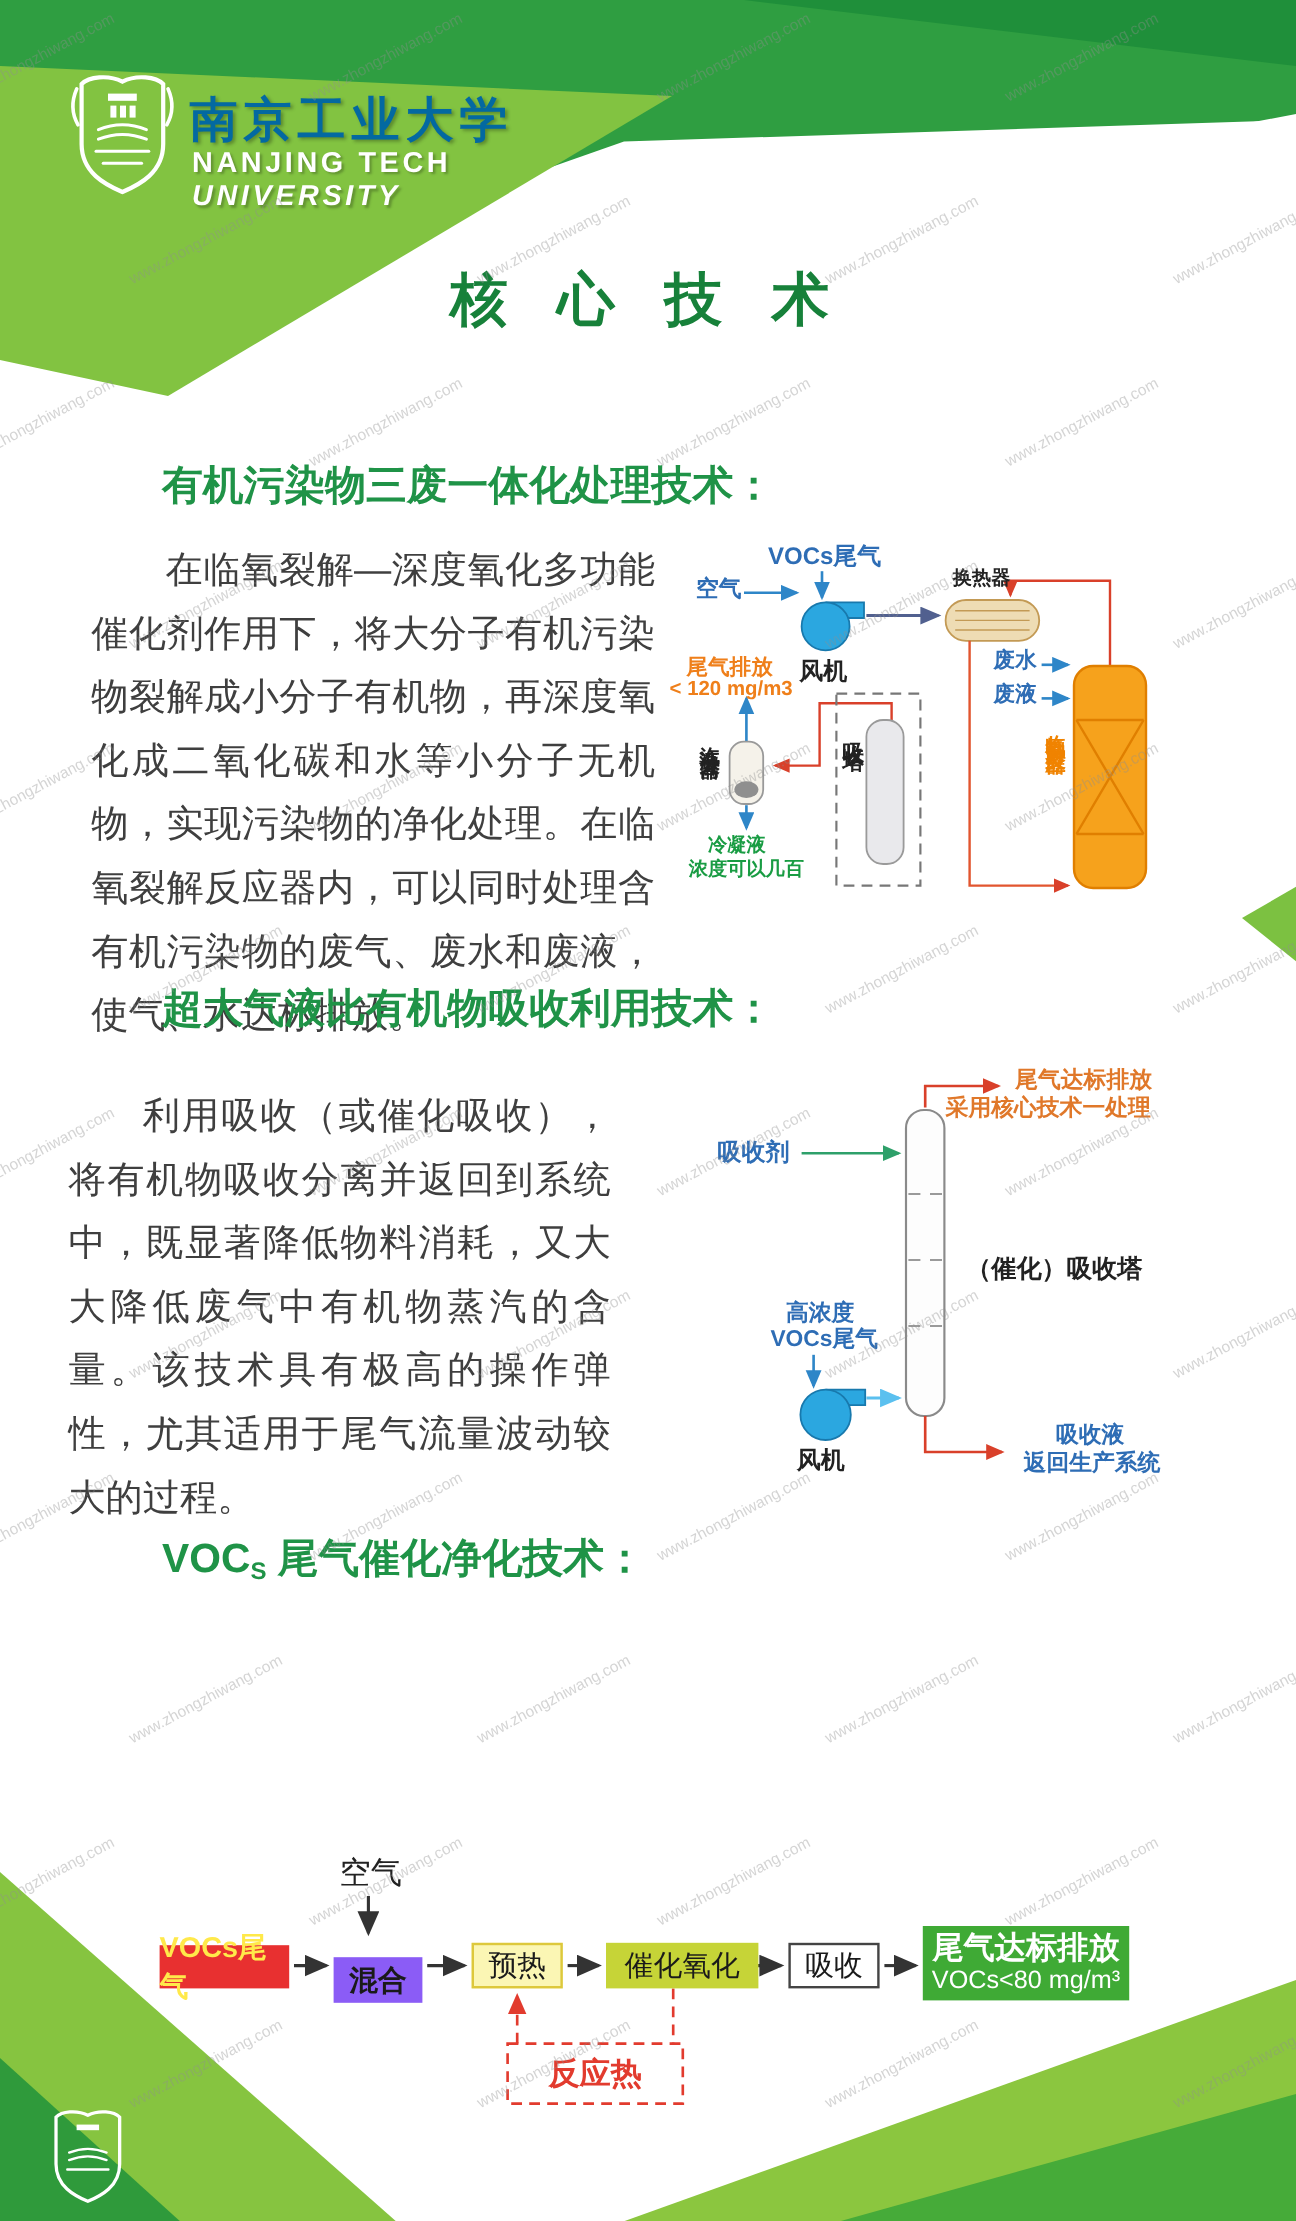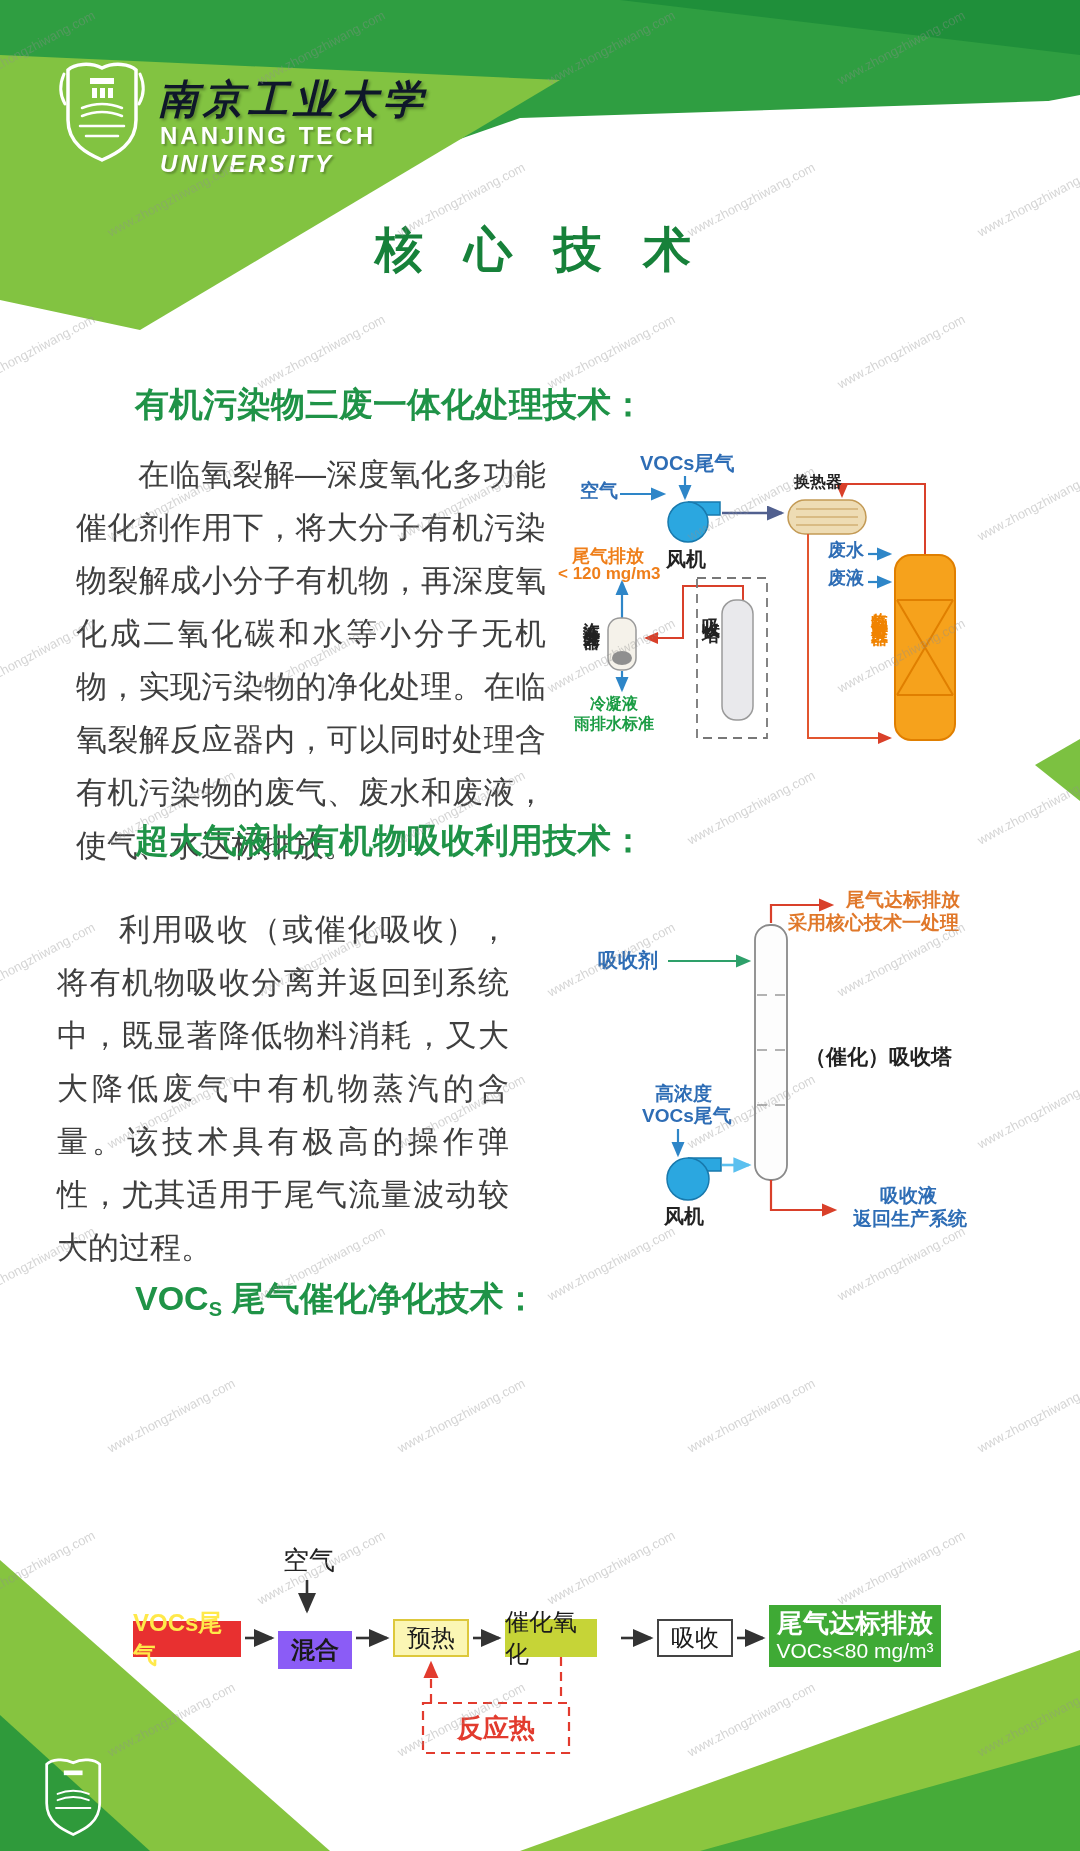--- a/index.html
+++ b/index.html
@@ -8,21 +8,21 @@
   .abs{position:absolute;}
   svg{display:block;}
   
   #wm-layer{position:absolute;inset:0;z-index:6;pointer-events:none;overflow:hidden;}
   .wm{position:absolute;font-size:13px;color:#8f8f8f;opacity:.38;transform:rotate(-28deg);white-space:nowrap;
       font-family:"Liberation Sans",sans-serif;}
   
   .deco{z-index:1;}
   .content{z-index:2;}
   
-  .uni-cn{color:#0f172a;font-family:"DejaVu Serif",serif;font-style:italic;font-weight:bold;font-size:40px;
+  .uni-cn{color:#0369a1;font-family:"DejaVu Serif",serif;font-weight:bold;font-size:40px;
           letter-spacing:5px;text-shadow:2px 2px 3px rgba(0,0,0,.3);}
   .uni-en{color:#fff;font-weight:bold;font-size:24px;letter-spacing:3px;text-shadow:2px 2px 2px rgba(0,0,0,.25);}
   
   .page-title{width:1080px;text-align:center;font-size:48px;font-weight:bold;color:#17813a;letter-spacing:14px;}
   .sec-head{font-size:34px;font-weight:bold;color:#1f9347;white-space:nowrap;}
   .sec-head .subs{font-size:20px;vertical-align:-6px;font-weight:bold;}
   .body-text{font-size:31px;color:#3f3f3f;line-height:53px;text-align:justify;text-indent:2em;}
   
   .lbl{position:absolute;white-space:nowrap;font-weight:bold;}
   .blue{color:#2e6db5;}
@@ -126,21 +126,21 @@
     <div class="lbl blue" style="left:110px;top:28px;font-size:19px;">空气</div>
     <div class="lbl black-t" style="left:196px;top:96px;font-size:20px;">风机</div>
     <div class="lbl black-t" style="left:324px;top:22px;font-size:16px;">换热器</div>
     <div class="lbl blue" style="left:358px;top:88px;font-size:18px;">废水</div>
     <div class="lbl blue" style="left:358px;top:116px;font-size:18px;">废液</div>
     <div class="lbl orange" style="left:102px;top:94px;font-size:18px;">尾气排放</div>
     <div class="lbl orange" style="left:88px;top:114px;font-size:17px;">&lt; 120 mg/m3</div>
     <div class="lbl black-t vert" style="left:110px;top:158px;font-size:17px;">汽液分离器</div>
     <div class="lbl black-t vert" style="left:229px;top:154px;font-size:18px;">吸收塔</div>
     <div class="lbl green-t" style="left:120px;top:244px;font-size:16px;">冷凝液</div>
-    <div class="lbl green-t" style="left:104px;top:264px;font-size:16px;">雨排水标准</div>
+    <div class="lbl green-t" style="left:104px;top:264px;font-size:16px;">浓度可以几百</div>
     <div class="lbl vert" style="left:398px;top:148px;font-size:17px;color:#f08300;">临氧裂解反应器</div>
   </div>
 
   <div class="abs content sec-head" style="left:135px;top:818px;">超大气液比有机物吸收利用技术：</div>
   <div class="abs content body-text" style="left:57px;top:903px;width:452px;">利用吸收（或催化吸收），将有机物吸收分离并返回到系统中，既显著降低物料消耗，又大大降低废气中有机物蒸汽的含量。该技术具有极高的操作弹性，尤其适用于尾气流量波动较大的过程。</div>
 
   <div class="abs content" style="left:550px;top:865px;width:500px;height:380px;">
     <svg width="500" height="380" viewBox="0 0 500 380">
       <defs>
         <marker id="d2b" markerWidth="8" markerHeight="8" refX="6" refY="3" orient="auto">
@@ -208,21 +208,21 @@
       <path d="M737,103 H763" stroke="#333333" stroke-width="2.6" fill="none" marker-end="url(#d3k)"></path>
 
       <path d="M561,122 V168" stroke="#e23b2e" stroke-width="2.2" stroke-dasharray="9,6" fill="none"></path>
       <path d="M431,168 V128" stroke="#e23b2e" stroke-width="2.2" stroke-dasharray="9,6" fill="none" marker-end="url(#d3r)"></path>
       <rect x="423" y="168" width="146" height="50" fill="none" stroke="#e23b2e" stroke-width="2.2" stroke-dasharray="9,6"></rect>
     </svg>
     <div class="lbl black-t" style="left:283px;top:8px;font-size:26px;font-weight:normal;">空气</div>
     <div class="fbox" style="left:133px;top:86px;width:108px;height:36px;background:#e83030;color:#ffe94a;font-weight:bold;">VOCs尾气</div>
     <div class="fbox" style="left:278px;top:96px;width:74px;height:38px;background:#8b5cf6;font-weight:bold;">混合</div>
     <div class="fbox" style="left:393px;top:84px;width:76px;height:38px;background:#fbf6b4;border:2px solid #ddc83c;box-sizing:border-box;">预热</div>
-    <div class="fbox" style="left:505px;top:84px;width:92px;height:38px;background:#c6d437;">催化氧化</div>
+    <div class="fbox" style="left:505px;top:84px;width:127px;height:38px;background:#c6d437;">催化氧化</div>
     <div class="fbox" style="left:657px;top:84px;width:76px;height:38px;background:#ffffff;border:2px solid #444444;box-sizing:border-box;">吸收</div>
     <div class="fbox result" style="left:769px;top:70px;width:172px;height:62px;background:#3faa35;color:#ffffff;">
       <span style="font-size:26px;font-weight:bold;">尾气达标排放</span>
       <span style="font-size:21px;">VOCs&lt;80 mg/m³</span>
     </div>
     <div class="fbox" style="left:423px;top:168px;width:146px;height:50px;color:#e23b2e;font-size:26px;font-weight:bold;">反应热</div>
   </div>
 
   <svg class="abs deco" style="left:0;top:1500px;" width="1080" height="351" viewBox="0 0 1080 351">
     <polygon points="0,60 330,351 0,351" fill="#86c440"></polygon>

